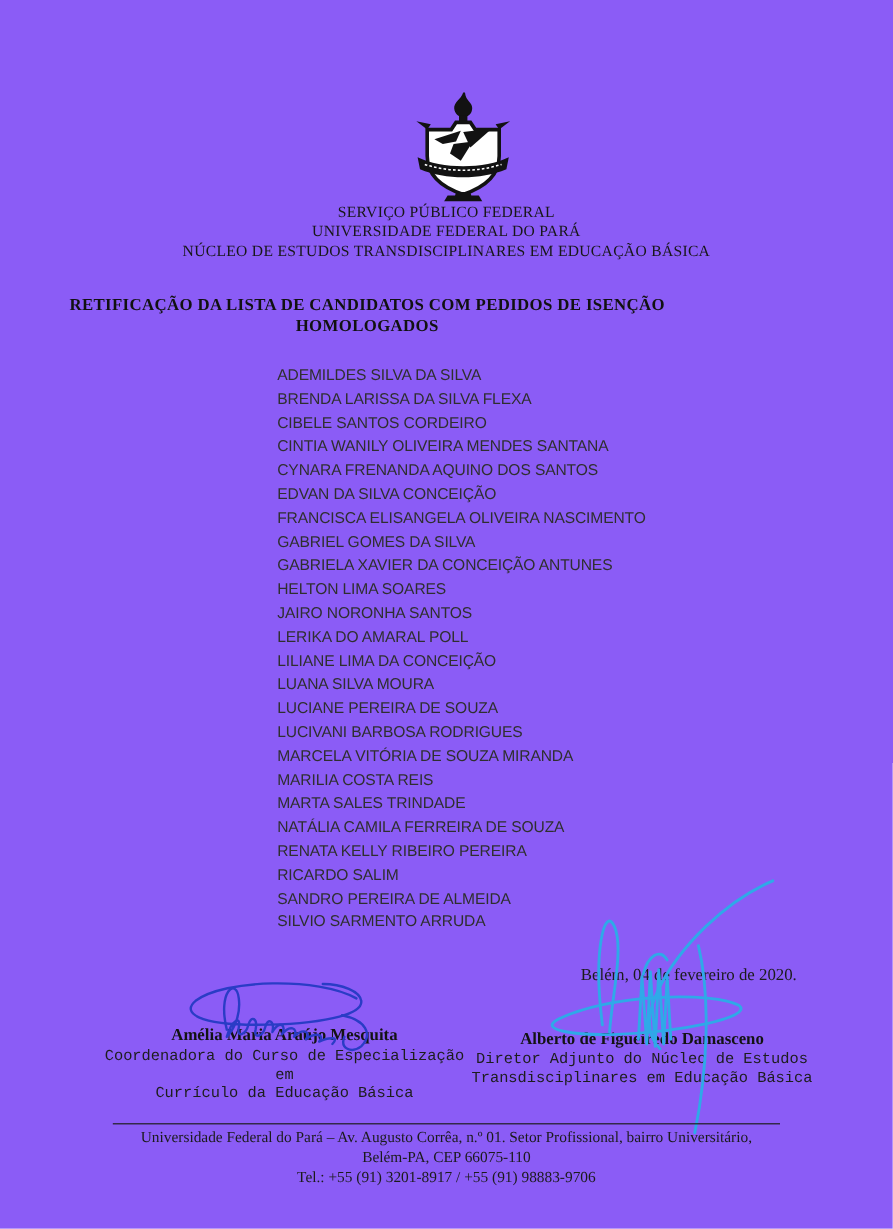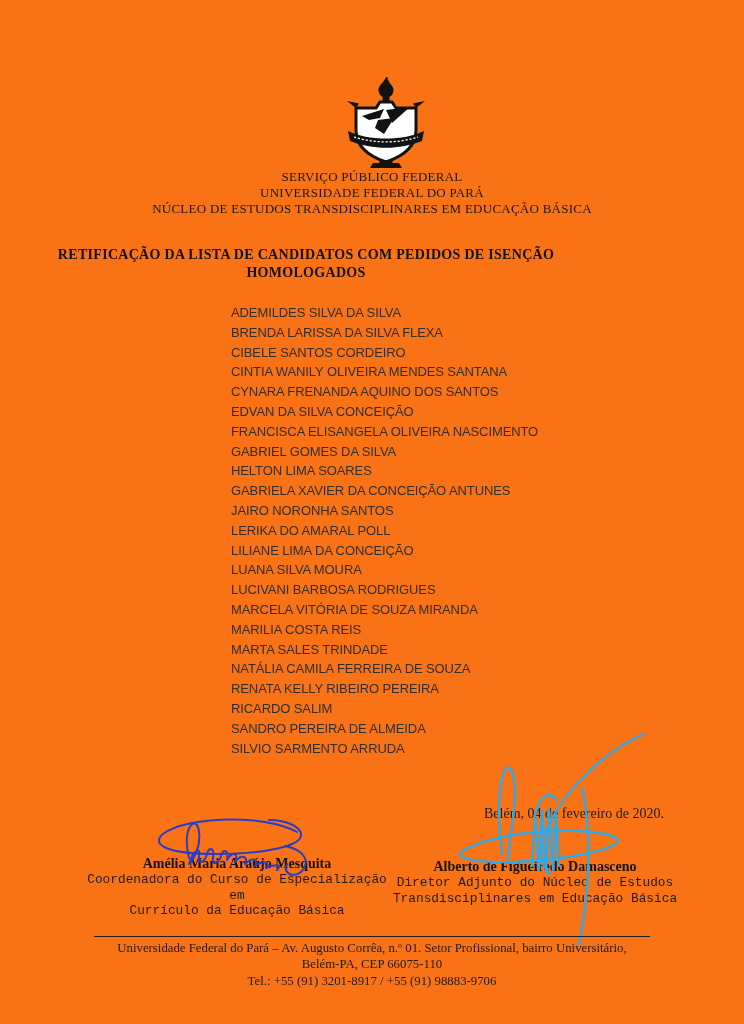--- a/index.html
+++ b/index.html
@@ -1,20 +1,20 @@
 <!DOCTYPE html>
 <html lang="pt"><head>
 <meta charset="utf-8">
 <title>Documento</title>
 <style>
   html,body{margin:0;padding:0;background:#ffffff;}
   .page{
     position:relative;
     width:744px;height:1024px;
-    background:#f97316;
+    background:#8b5cf6;
     font-family:"Liberation Serif", serif;
     color:#1b1b1b;
     overflow:hidden;
   }
   
   .crest{position:absolute;left:340px;top:76px;width:92px;height:92px;}
   
   .org-block{
     position:absolute;top:169px;left:0;width:744px;
     text-align:center;font-size:13px;line-height:16.2px;letter-spacing:.25px;
@@ -99,26 +99,27 @@
 
   <div class="names-block">
       <div class="name-line">ADEMILDES SILVA DA SILVA</div>
       <div class="name-line">BRENDA LARISSA DA SILVA FLEXA</div>
       <div class="name-line">CIBELE SANTOS CORDEIRO</div>
       <div class="name-line">CINTIA WANILY OLIVEIRA MENDES SANTANA</div>
       <div class="name-line">CYNARA FRENANDA AQUINO DOS SANTOS</div>
       <div class="name-line">EDVAN DA SILVA CONCEIÇÃO</div>
       <div class="name-line">FRANCISCA ELISANGELA OLIVEIRA NASCIMENTO</div>
       <div class="name-line">GABRIEL GOMES DA SILVA</div>
+      <div class="name-line">GABRIELA XAVIER DA CONCEIÇÃO ANTUNES</div>
       <div class="name-line">HELTON LIMA SOARES</div>
-      <div class="name-line">GABRIELA XAVIER DA CONCEIÇÃO ANTUNES</div>
       <div class="name-line">JAIRO NORONHA SANTOS</div>
       <div class="name-line">LERIKA DO AMARAL POLL</div>
       <div class="name-line">LILIANE LIMA DA CONCEIÇÃO</div>
       <div class="name-line">LUANA SILVA MOURA</div>
+      <div class="name-line">LUCIANE PEREIRA DE SOUZA</div>
       <div class="name-line">LUCIVANI BARBOSA RODRIGUES</div>
       <div class="name-line">MARCELA VITÓRIA DE SOUZA MIRANDA</div>
       <div class="name-line">MARILIA COSTA REIS</div>
       <div class="name-line">MARTA SALES TRINDADE</div>
       <div class="name-line">NATÁLIA CAMILA FERREIRA DE SOUZA</div>
       <div class="name-line">RENATA KELLY RIBEIRO PEREIRA</div>
       <div class="name-line">RICARDO SALIM</div>
       <div class="name-line">SANDRO PEREIRA DE ALMEIDA</div>
       <div class="name-line">SILVIO SARMENTO ARRUDA</div>
     </div>

